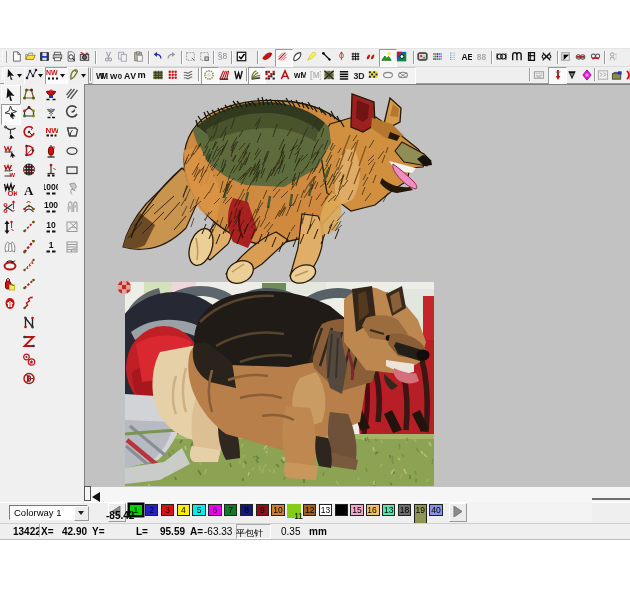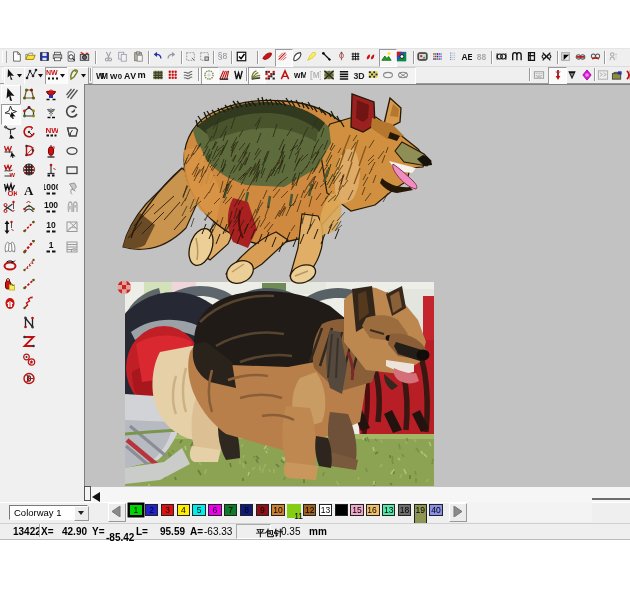--- a/index.html
+++ b/index.html
@@ -1235,20 +1235,20 @@
 <div class="a" style="left:382.0px;top:504px;width:13.4px;height:12px;background:#55e8ac;border:1px solid #222;box-sizing:border-box;font-size:8.5px;text-align:center;line-height:11px;color:#000">13</div>
 <div class="a" style="left:397.8px;top:504px;width:13.4px;height:12px;background:#6e6e6e;border:1px solid #222;box-sizing:border-box;font-size:8.5px;text-align:center;line-height:11px;color:#000">18</div>
 <div class="a" style="left:413.6px;top:504px;width:13.4px;height:24px;background:#8e9656;border:1px solid #222;box-sizing:border-box;font-size:8.5px;text-align:center;line-height:11px;color:#000">19</div>
 <div class="a" style="left:429.4px;top:504px;width:13.4px;height:12px;background:#8890e8;border:1px solid #222;box-sizing:border-box;font-size:8.5px;text-align:center;line-height:11px;color:#000">40</div>
 <div class="a" style="left:0;top:523px;width:630px;height:15px;background:#efefef;border-top:1px solid #d0d0d0;border-bottom:1px solid #bbb"></div>
 <div class="a" style="left:13px;top:526px;font-weight:bold;font-size:10px;color:#000;white-space:pre">13422</div>
 <div class="a" style="left:38.5px;top:524px;width:1px;height:13px;background:#aaa;box-shadow:1px 0 0 #fff"></div>
 <div class="a" style="left:41px;top:526px;font-weight:bold;font-size:10px;color:#000;white-space:pre">X=</div>
 <div class="a" style="left:62px;top:526px;font-weight:bold;font-size:10px;color:#000;white-space:pre">42.90</div>
 <div class="a" style="left:92px;top:526px;font-weight:bold;font-size:10px;color:#000;white-space:pre">Y=</div>
-<div class="a" style="left:106px;top:532px;font-weight:bold;font-size:10px;color:#000;white-space:pre">-85.42</div>
+<div class="a" style="left:106px;top:510px;font-weight:bold;font-size:10px;color:#000;white-space:pre">-85.42</div>
 <div class="a" style="left:136px;top:526px;font-weight:bold;font-size:10px;color:#000;white-space:pre">L=</div>
 <div class="a" style="left:160px;top:526px;font-weight:bold;font-size:10px;color:#000;white-space:pre">95.59</div>
 <div class="a" style="left:190px;top:526px;font-weight:bold;font-size:10px;color:#000;white-space:pre">A=</div>
 <div class="a" style="left:204px;top:526px;font-weight:normal;font-size:10px;color:#000;white-space:pre">-63.33</div>
 <div class="a" style="left:281px;top:526px;font-weight:normal;font-size:10px;color:#000;white-space:pre">0.35</div>
 <div class="a" style="left:309px;top:526px;font-weight:bold;font-size:10px;color:#000;white-space:pre">mm</div>
 <div class="a" style="left:236px;top:524px;width:33px;height:13px;border:1px solid;border-color:#aaa #fff #fff #aaa"></div>
-<div class="a" style="left:256px;top:526.5px;font-weight:bold;font-size:9px;color:#000;white-space:pre">平包针</div>
+<div class="a" style="left:236px;top:526.5px;font-weight:normal;font-size:9px;color:#000;white-space:pre">平包针</div>
 </body></html>

